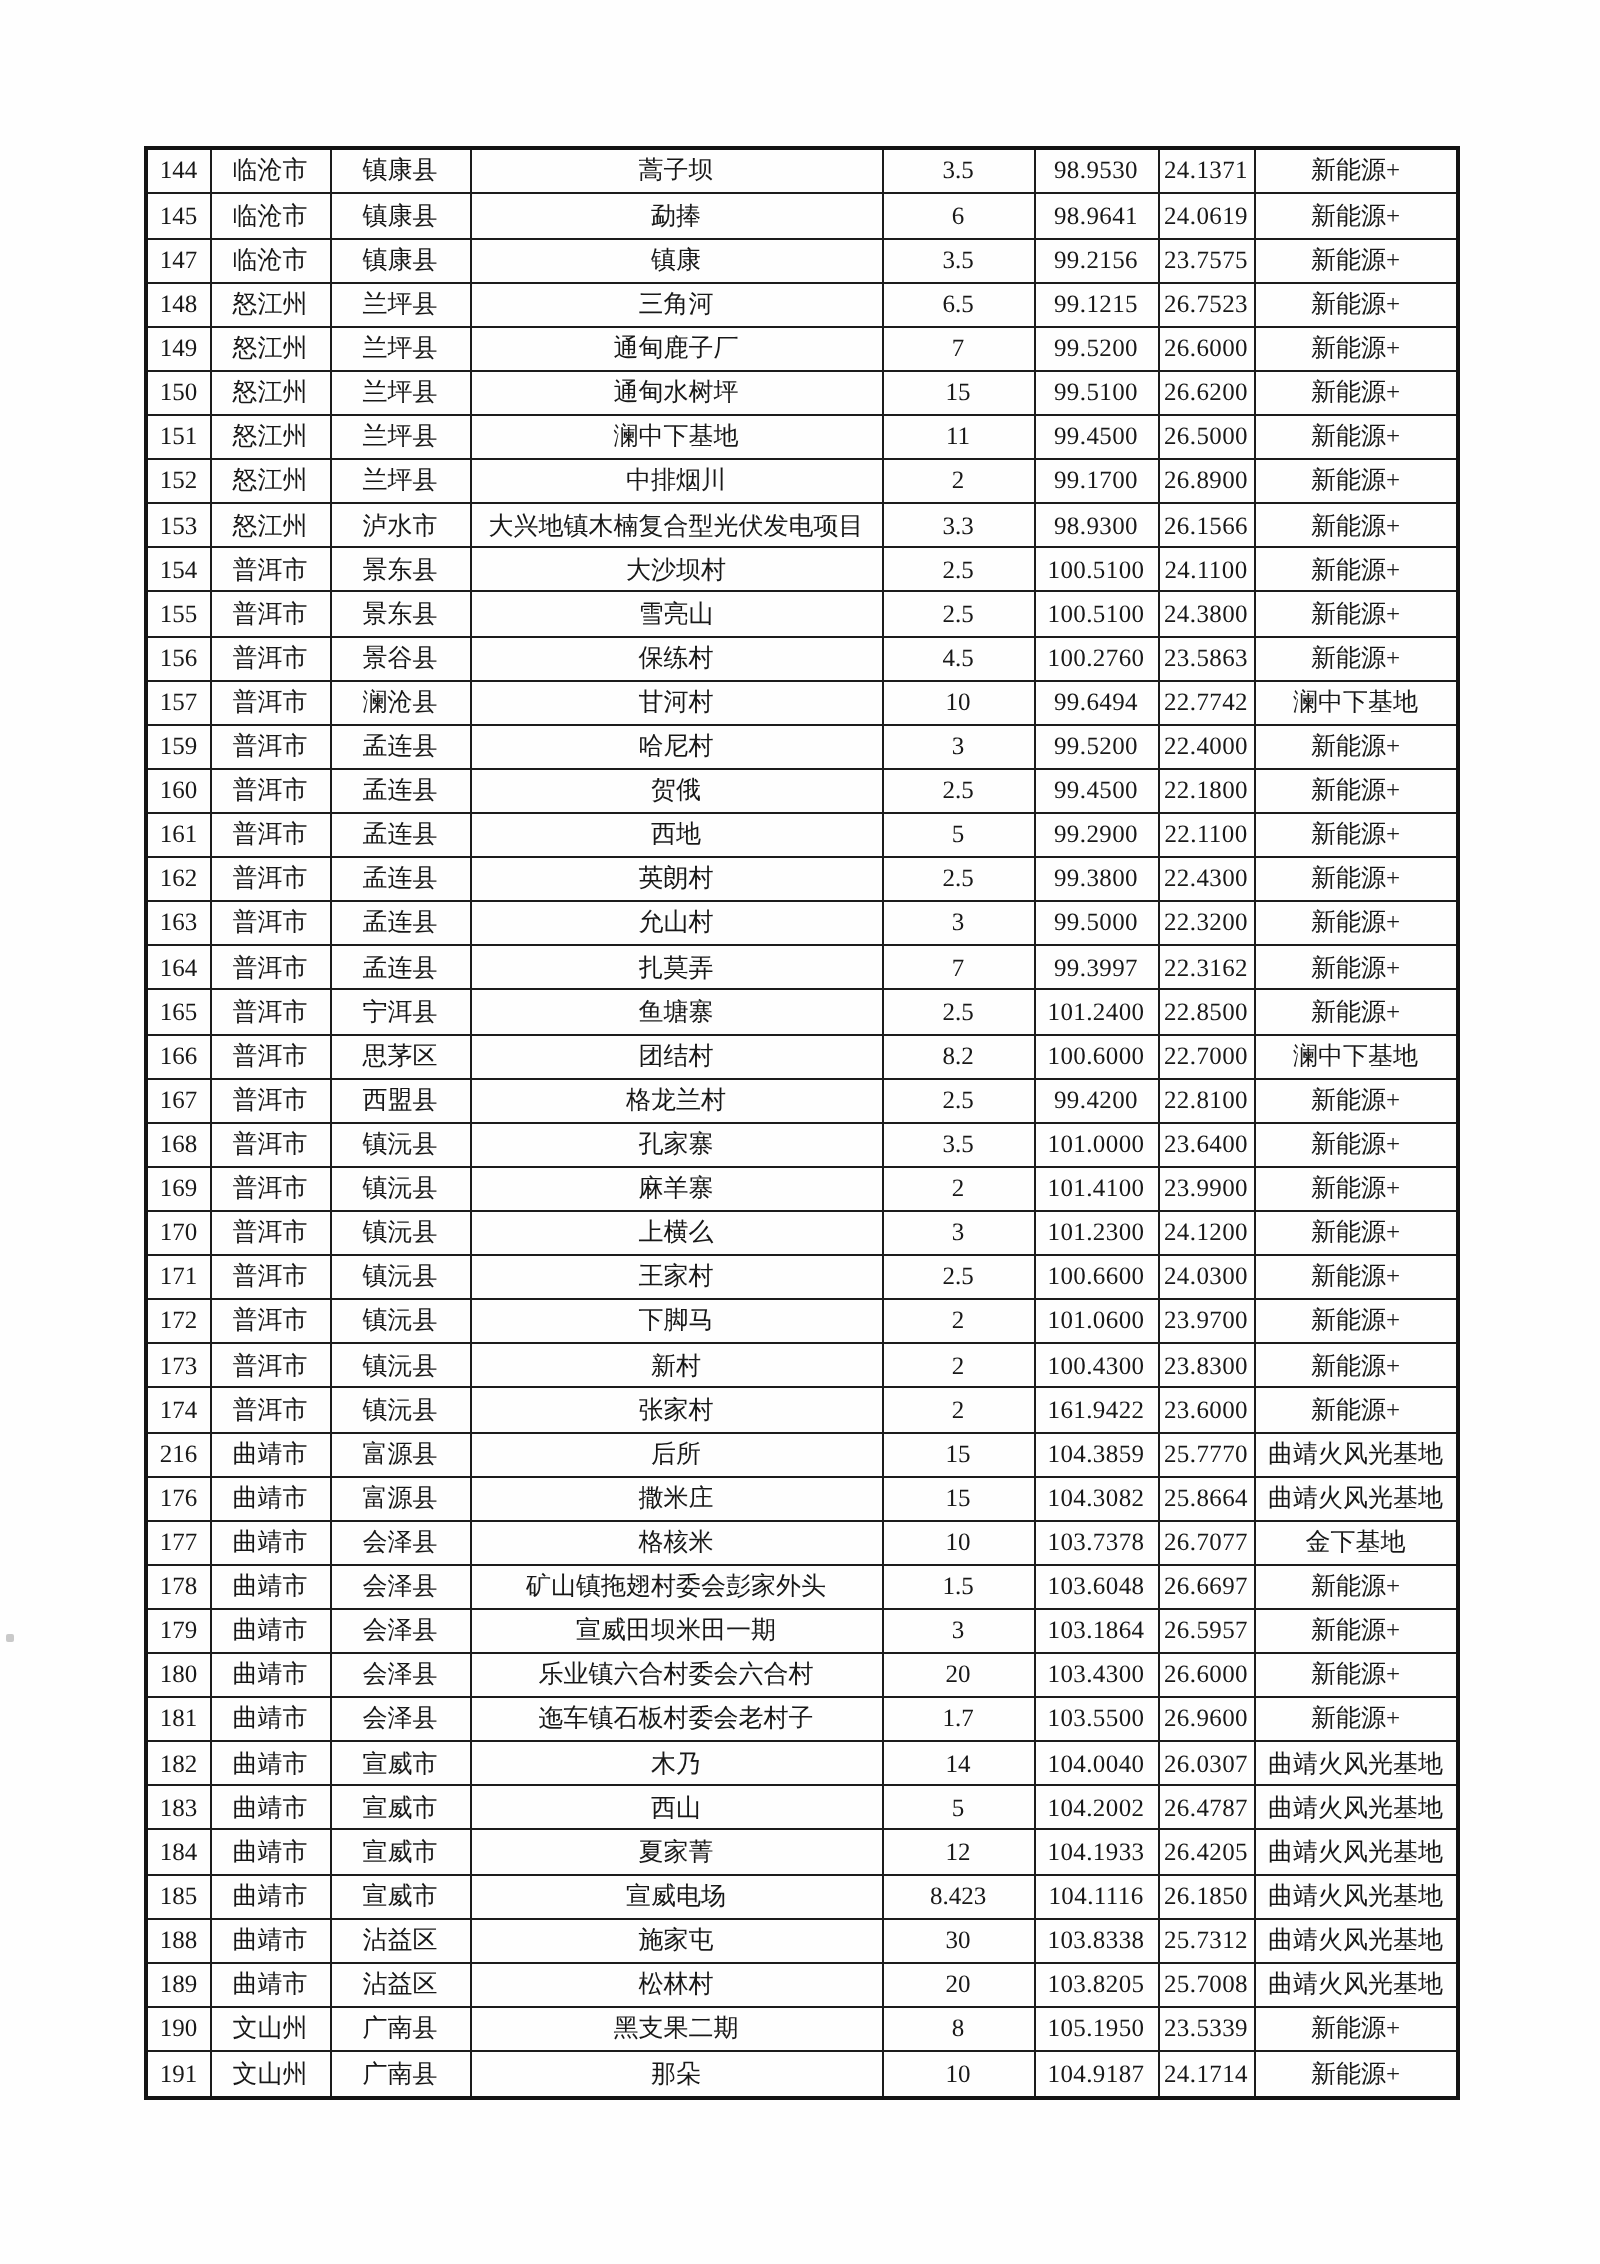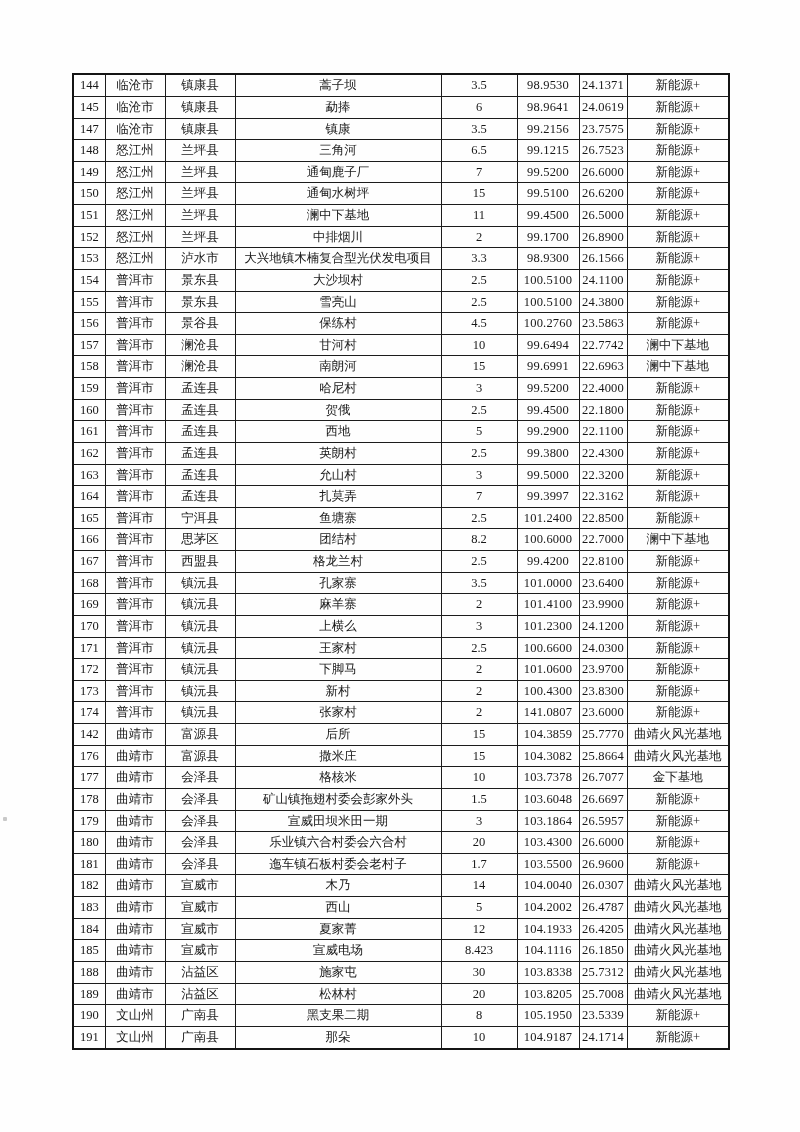--- a/index.html
+++ b/index.html
@@ -188,30 +188,20 @@
           <td class="col-index">157</td>
           <td class="col-city">普洱市</td>
           <td class="col-county">澜沧县</td>
           <td class="col-project">甘河村</td>
           <td class="col-capacity_mw">10</td>
           <td class="col-longitude">99.6494</td>
           <td class="col-latitude">22.7742</td>
           <td class="col-category">澜中下基地</td>
         </tr>
         <tr>
-          <td class="col-index">158</td>
-          <td class="col-city">普洱市</td>
-          <td class="col-county">澜沧县</td>
-          <td class="col-project">南朗河</td>
-          <td class="col-capacity_mw">15</td>
-          <td class="col-longitude">99.6991</td>
-          <td class="col-latitude">22.6963</td>
-          <td class="col-category">澜中下基地</td>
-        </tr>
-        <tr>
           <td class="col-index">159</td>
           <td class="col-city">普洱市</td>
           <td class="col-county">孟连县</td>
           <td class="col-project">哈尼村</td>
           <td class="col-capacity_mw">3</td>
           <td class="col-longitude">99.5200</td>
           <td class="col-latitude">22.4000</td>
           <td class="col-category">新能源+</td>
         </tr>
         <tr>
@@ -353,26 +343,26 @@
           <td class="col-longitude">100.4300</td>
           <td class="col-latitude">23.8300</td>
           <td class="col-category">新能源+</td>
         </tr>
         <tr>
           <td class="col-index">174</td>
           <td class="col-city">普洱市</td>
           <td class="col-county">镇沅县</td>
           <td class="col-project">张家村</td>
           <td class="col-capacity_mw">2</td>
-          <td class="col-longitude">141.0807</td>
+          <td class="col-longitude">161.9422</td>
           <td class="col-latitude">23.6000</td>
           <td class="col-category">新能源+</td>
         </tr>
         <tr>
-          <td class="col-index">142</td>
+          <td class="col-index">216</td>
           <td class="col-city">曲靖市</td>
           <td class="col-county">富源县</td>
           <td class="col-project">后所</td>
           <td class="col-capacity_mw">15</td>
           <td class="col-longitude">104.3859</td>
           <td class="col-latitude">25.7770</td>
           <td class="col-category">曲靖火风光基地</td>
         </tr>
         <tr>
           <td class="col-index">176</td>

